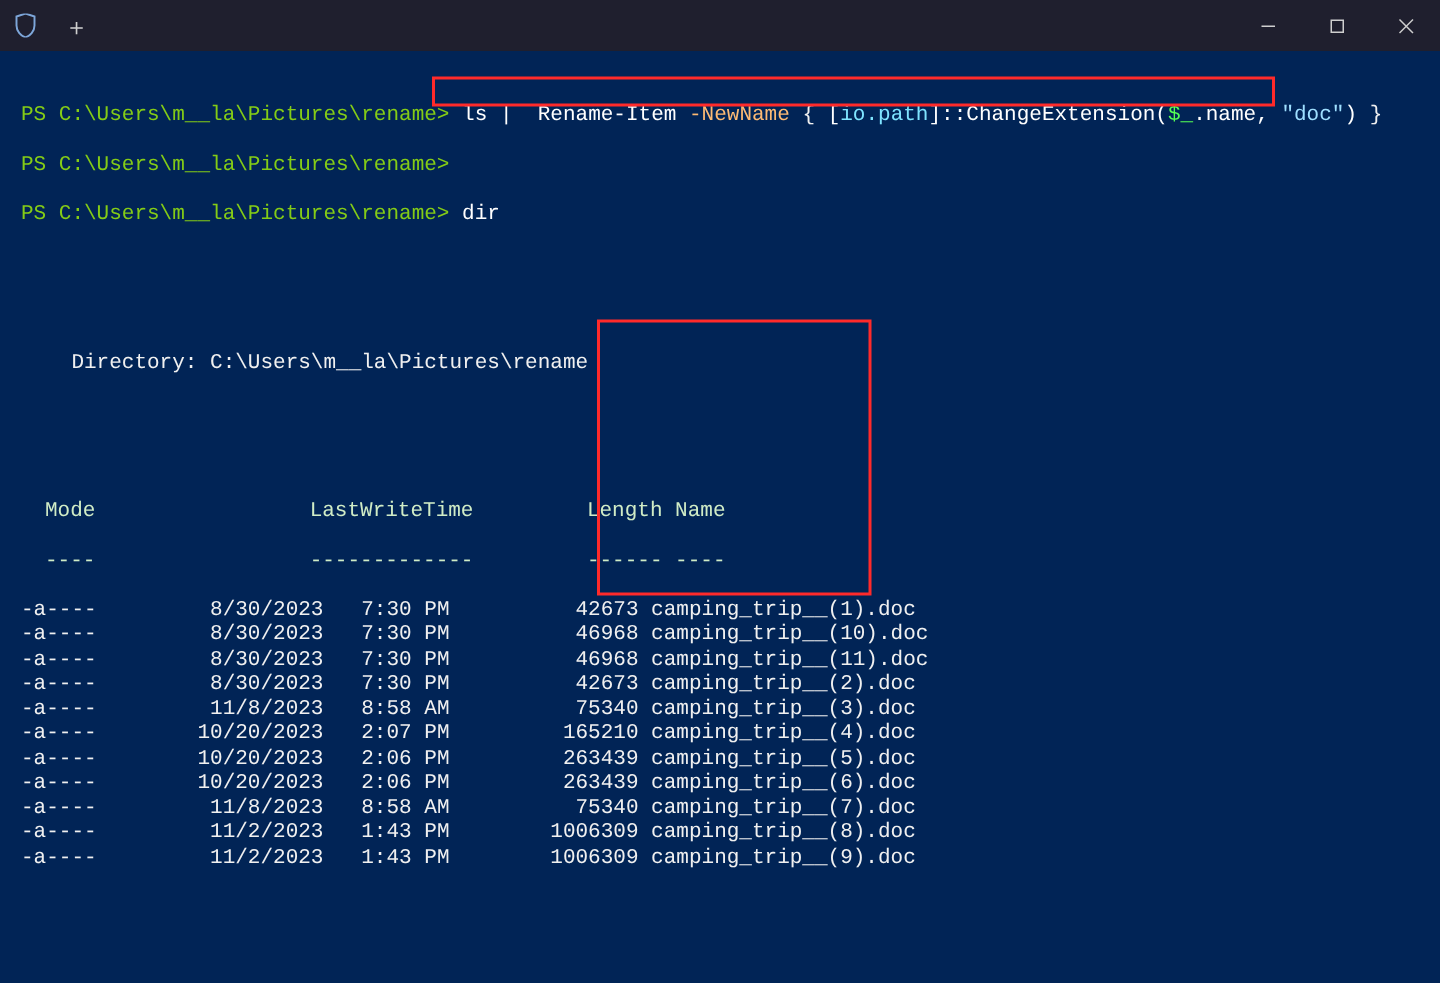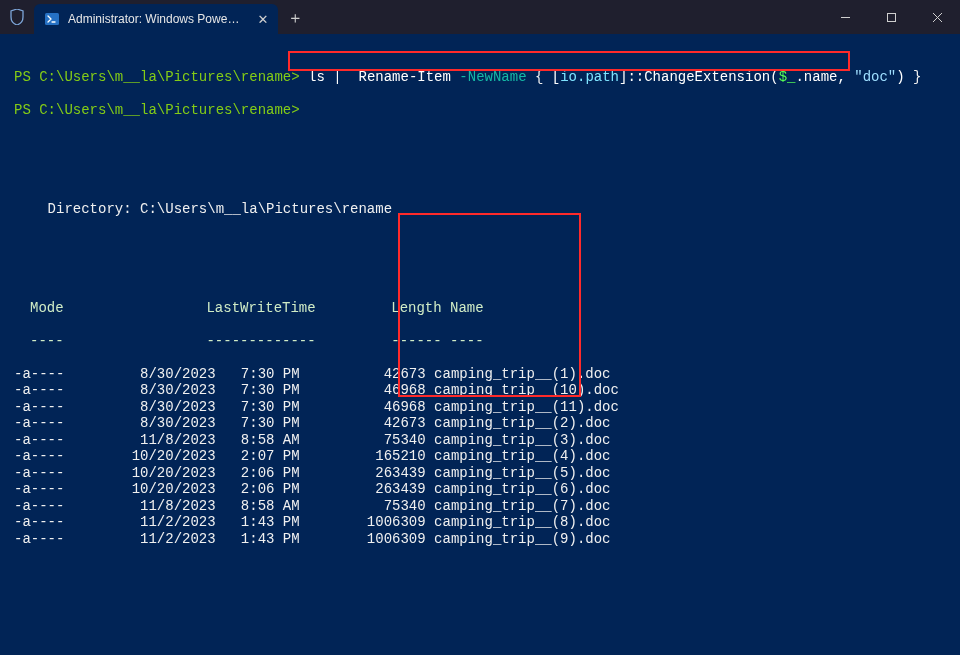--- a/index.html
+++ b/index.html
@@ -67,21 +67,21 @@
 
   
   .terminal {
     padding: 18px 14px 10px 14px;
     line-height: 16.5px;
     white-space: pre;
     letter-spacing: 0px;
   }
   .prompt { color:#84cc16; }
   .cmd { color:#ffffff; }
-  .param { color:#14b8a6; }
+  .param { color:#fdba74; }
   .type { color:#7fe4ff;text-align:right; }
   .var { color:#55ff55; }
   .str { color:#9fdfff; }
   .brace { color:#f0f0f0; }
   .white { color:#ffffff; }
   .hdr { color:#d0ecc6;margin-left:16px; }
 
   .row { height: 16.5px; }
 
   
@@ -106,31 +106,20 @@
 </style>
 </head>
 <body>
 
 <div class="titlebar">
   <div class="shield">
     <svg width="14" height="16" viewBox="0 0 14 16">
       <path d="M7 0 L13 2 V8 C13 12 10 15 7 16 C4 15 1 12 1 8 V2 Z" fill="none" stroke="#7da6d9" stroke-width="1.3"></path>
     </svg>
   </div>
-  <div class="tab">
-    <span class="tab-icon">
-      <svg width="16" height="16" viewBox="0 0 16 16">
-        <rect x="1" y="2" width="14" height="12" rx="1.5" fill="#2671c4"></rect>
-        <path d="M4 5 L7 8 L4 11" stroke="#fff" stroke-width="1.3" fill="none" stroke-linecap="round" stroke-linejoin="round"></path>
-        <path d="M8 11 L11 11" stroke="#fff" stroke-width="1.3" stroke-linecap="round"></path>
-      </svg>
-    </span>
-    <span class="tab-title">Administrator: Windows Powe…</span>
-    <span class="tab-close">✕</span>
-  </div>
   <div class="newtab">＋</div>
   <div class="drag-region"></div>
   <div class="win-controls">
     <div class="win-btn">
       <svg width="11" height="11">
           <line x1="1" y1="5.5" x2="10" y2="5.5" stroke-width="1"></line>
         </svg>
     </div>
     <div class="win-btn">
       <svg width="11" height="11">
@@ -142,20 +131,21 @@
           <line x1="1" y1="1" x2="10" y2="10" stroke-width="1"></line>
           <line x1="10" y1="1" x2="1" y2="10" stroke-width="1"></line>
         </svg>
     </div>
   </div>
 </div>
 
 <div class="terminal">
 <div class="row"><span class="prompt">PS C:\Users\m__la\Pictures\rename&gt;</span> <span class="cmd">ls</span><span class="white"> | </span><span class="cmd"> Rename-Item</span><span class="param"> -NewName</span><span class="brace"> { </span><span class="white">[</span><span class="type">io.path</span><span class="white">]</span><span class="white">::</span><span class="white">ChangeExtension(</span><span class="var">$_</span><span class="white">.name</span><span class="white">, </span><span class="str">"doc"</span><span class="white">)</span><span class="brace"> }</span></div>
 <div class="row"><span class="prompt">PS C:\Users\m__la\Pictures\rename&gt;</span></div>
+<div class="row"><span class="prompt">PS C:\Users\m__la\Pictures\rename&gt;</span> <span class="cmd">dir</span></div>
 <div class="row"></div>
 <div class="row"></div>
 <div class="row"><span>    Directory: C:\Users\m__la\Pictures\rename</span></div>
 <div class="row"></div>
 <div class="row"></div>
 <div class="row hdr">Mode                 LastWriteTime         Length Name</div>
 <div class="row hdr">----                 -------------         ------ ----</div>
 <div id="rows"><div class="row"><span>-a----        </span><span> 8/30/2023</span><span>   7:30 PM</span><span>          42673 </span><span>camping_trip__(1).doc</span></div><div class="row"><span>-a----        </span><span> 8/30/2023</span><span>   7:30 PM</span><span>          46968 </span><span>camping_trip__(10).doc</span></div><div class="row"><span>-a----        </span><span> 8/30/2023</span><span>   7:30 PM</span><span>          46968 </span><span>camping_trip__(11).doc</span></div><div class="row"><span>-a----        </span><span> 8/30/2023</span><span>   7:30 PM</span><span>          42673 </span><span>camping_trip__(2).doc</span></div><div class="row"><span>-a----        </span><span> 11/8/2023</span><span>   8:58 AM</span><span>          75340 </span><span>camping_trip__(3).doc</span></div><div class="row"><span>-a----        </span><span>10/20/2023</span><span>   2:07 PM</span><span>         165210 </span><span>camping_trip__(4).doc</span></div><div class="row"><span>-a----        </span><span>10/20/2023</span><span>   2:06 PM</span><span>         263439 </span><span>camping_trip__(5).doc</span></div><div class="row"><span>-a----        </span><span>10/20/2023</span><span>   2:06 PM</span><span>         263439 </span><span>camping_trip__(6).doc</span></div><div class="row"><span>-a----        </span><span> 11/8/2023</span><span>   8:58 AM</span><span>          75340 </span><span>camping_trip__(7).doc</span></div><div class="row"><span>-a----        </span><span> 11/2/2023</span><span>   1:43 PM</span><span>        1006309 </span><span>camping_trip__(8).doc</span></div><div class="row"><span>-a----        </span><span> 11/2/2023</span><span>   1:43 PM</span><span>        1006309 </span><span>camping_trip__(9).doc</span></div></div>
 <div class="row"></div>
 <div class="row"></div>

